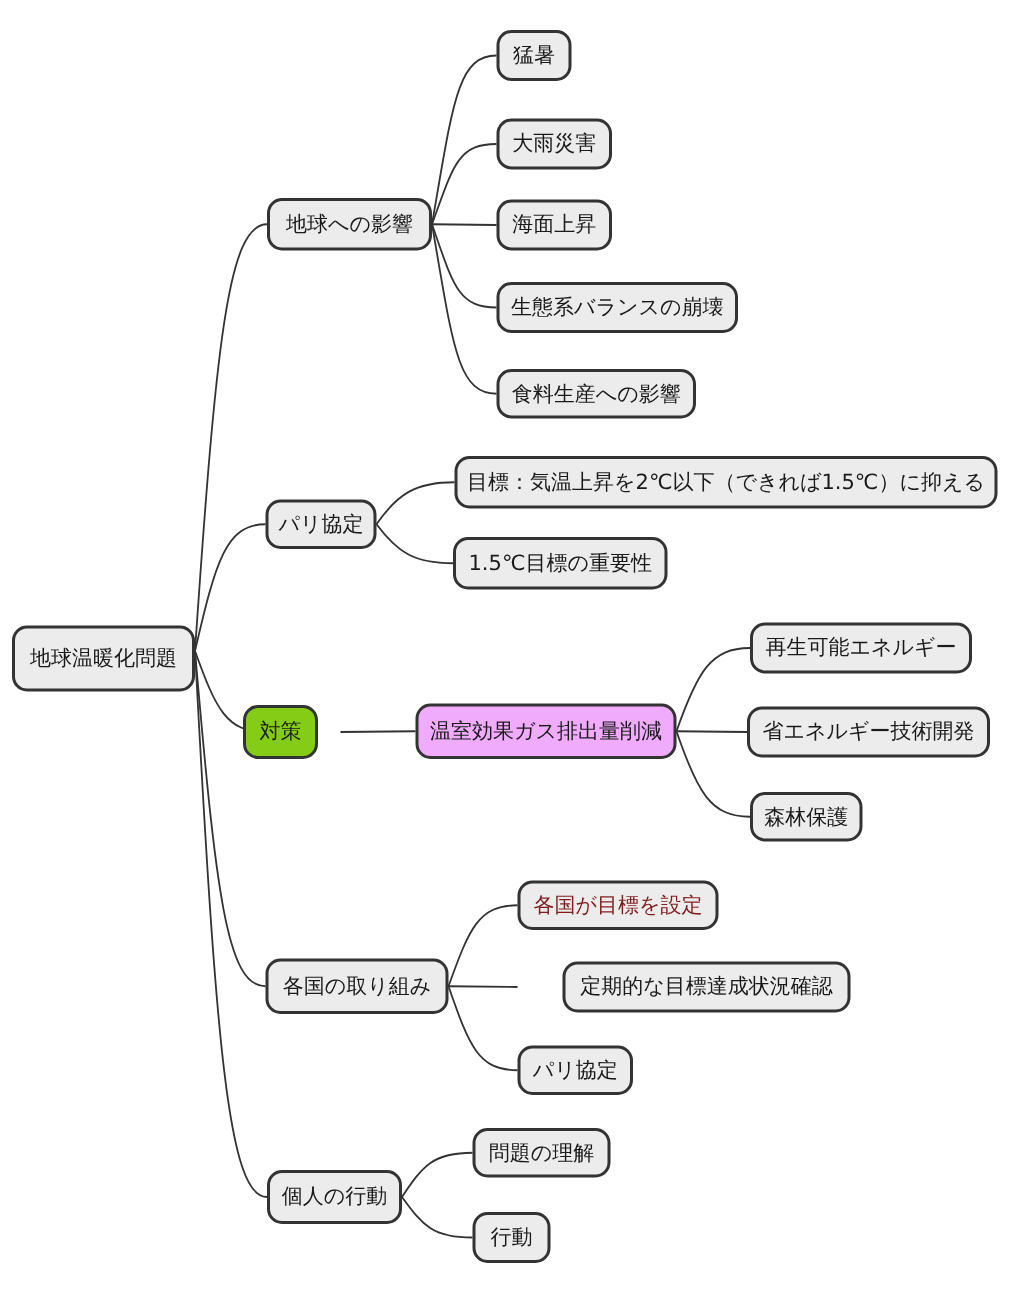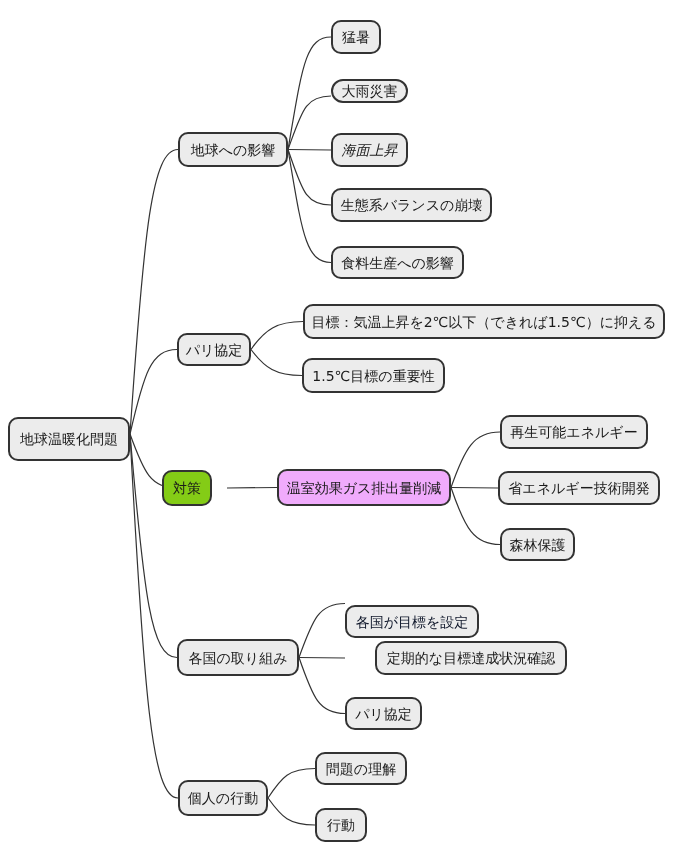--- a/index.html
+++ b/index.html
@@ -62,33 +62,33 @@
       <path d="M299,657.5 C313,618.62 319,603.5 345,603.5" fill="none" stroke="#333333" stroke-width="1.2"></path>
       <path d="M299,657.5 L345,658" fill="none" stroke="#333333" stroke-width="1.2"></path>
       <path d="M299,657.5 C313,697.82 319,713.5 345,713.5" fill="none" stroke="#333333" stroke-width="1.2"></path>
       <path d="M268,798 C282,776.76 289,768.5 315,768.5" fill="none" stroke="#333333" stroke-width="1.2"></path>
       <path d="M268,798 C282,817.44 289,825 315,825" fill="none" stroke="#333333" stroke-width="1.2"></path>
     </svg>
   <div id="node-layer">
       <div class="node" style="left: 8px; top: 417px; width: 122px; height: 44px; background: rgb(236, 236, 236); border-color: rgb(51, 51, 51); color: rgb(26, 26, 26);">地球温暖化問題</div>
       <div class="node" style="left: 178px; top: 132px; width: 110px; height: 35px; background: rgb(236, 236, 236); border-color: rgb(51, 51, 51); color: rgb(26, 26, 26);">地球への影響</div>
       <div class="node" style="left: 331px; top: 20px; width: 50px; height: 34px; background: rgb(236, 236, 236); border-color: rgb(51, 51, 51); color: rgb(26, 26, 26);">猛暑</div>
-      <div class="node" style="left: 331px; top: 79px; width: 77px; height: 24px; background: rgb(236, 236, 236); border-color: rgb(51, 51, 51); color: rgb(26, 26, 26); border-radius: 14px;">大雨災害</div>
-      <div class="node" style="left: 331px; top: 133px; width: 77px; height: 34px; background: rgb(236, 236, 236); border-color: rgb(51, 51, 51); color: rgb(26, 26, 26); font-style: italic;">海面上昇</div>
+      <div class="node" style="left: 331px; top: 79px; width: 77px; height: 34px; background: rgb(236, 236, 236); border-color: rgb(51, 51, 51); color: rgb(26, 26, 26);">大雨災害</div>
+      <div class="node" style="left: 331px; top: 133px; width: 77px; height: 34px; background: rgb(236, 236, 236); border-color: rgb(51, 51, 51); color: rgb(26, 26, 26);">海面上昇</div>
       <div class="node" style="left: 331px; top: 188px; width: 161px; height: 34px; background: rgb(236, 236, 236); border-color: rgb(51, 51, 51); color: rgb(26, 26, 26);">生態系バランスの崩壊</div>
       <div class="node" style="left: 331px; top: 246px; width: 133px; height: 33px; background: rgb(236, 236, 236); border-color: rgb(51, 51, 51); color: rgb(26, 26, 26);">食料生産への影響</div>
       <div class="node" style="left: 177px; top: 333px; width: 74px; height: 33px; background: rgb(236, 236, 236); border-color: rgb(51, 51, 51); color: rgb(26, 26, 26);">パリ協定</div>
       <div class="node" style="left: 303px; top: 304px; width: 362px; height: 35px; background: rgb(236, 236, 236); border-color: rgb(51, 51, 51); color: rgb(26, 26, 26);">目標：気温上昇を2℃以下（できれば1.5℃）に抑える</div>
       <div class="node" style="left: 302px; top: 358px; width: 143px; height: 35px; background: rgb(236, 236, 236); border-color: rgb(51, 51, 51); color: rgb(26, 26, 26);">1.5℃目標の重要性</div>
       <div class="node" style="left: 162px; top: 470px; width: 50px; height: 36px; background: #84cc16; border-color: rgb(51, 51, 51); color: rgb(26, 26, 26); border-radius: 10px;">対策</div>
       <div class="node" style="left: 277px; top: 469px; width: 174px; height: 37px; background: #f0abfc; border-color: rgb(51, 51, 51); color: rgb(26, 26, 26);">温室効果ガス排出量削減</div>
       <div class="node" style="left: 500px; top: 415px; width: 148px; height: 34px; background: rgb(236, 236, 236); border-color: rgb(51, 51, 51); color: rgb(26, 26, 26);">再生可能エネルギー</div>
       <div class="node" style="left: 498px; top: 471px; width: 162px; height: 34px; background: rgb(236, 236, 236); border-color: rgb(51, 51, 51); color: rgb(26, 26, 26);">省エネルギー技術開発</div>
       <div class="node" style="left: 500px; top: 528px; width: 75px; height: 33px; background: rgb(236, 236, 236); border-color: rgb(51, 51, 51); color: rgb(26, 26, 26);">森林保護</div>
       <div class="node" style="left: 177px; top: 639px; width: 122px; height: 37px; background: rgb(236, 236, 236); border-color: rgb(51, 51, 51); color: rgb(26, 26, 26);">各国の取り組み</div>
-      <div class="node" style="left: 345px; top: 605px; width: 134px; height: 33px; background: rgb(236, 236, 236); border-color: rgb(51, 51, 51); color: #0f172a;">各国が目標を設定</div>
+      <div class="node" style="left: 345px; top: 587px; width: 134px; height: 33px; background: rgb(236, 236, 236); border-color: rgb(51, 51, 51); color: #7f1d1d;">各国が目標を設定</div>
       <div class="node" style="left: 345px; top: 641px; width: 192px; height: 34px; background: rgb(236, 236, 236); border-color: rgb(51, 51, 51); color: rgb(26, 26, 26); margin-left: 30px;">定期的な目標達成状況確認</div>
       <div class="node" style="left: 345px; top: 697px; width: 77px; height: 33px; background: rgb(236, 236, 236); border-color: rgb(51, 51, 51); color: rgb(26, 26, 26);">パリ協定</div>
       <div class="node" style="left: 178px; top: 780px; width: 90px; height: 36px; background: rgb(236, 236, 236); border-color: rgb(51, 51, 51); color: rgb(26, 26, 26);">個人の行動</div>
       <div class="node" style="left: 315px; top: 752px; width: 92px; height: 33px; background: rgb(236, 236, 236); border-color: rgb(51, 51, 51); color: rgb(26, 26, 26);">問題の理解</div>
       <div class="node" style="left: 315px; top: 808px; width: 52px; height: 34px; background: rgb(236, 236, 236); border-color: rgb(51, 51, 51); color: rgb(26, 26, 26);">行動</div>
     </div>
 </div>
 
 </body></html>

